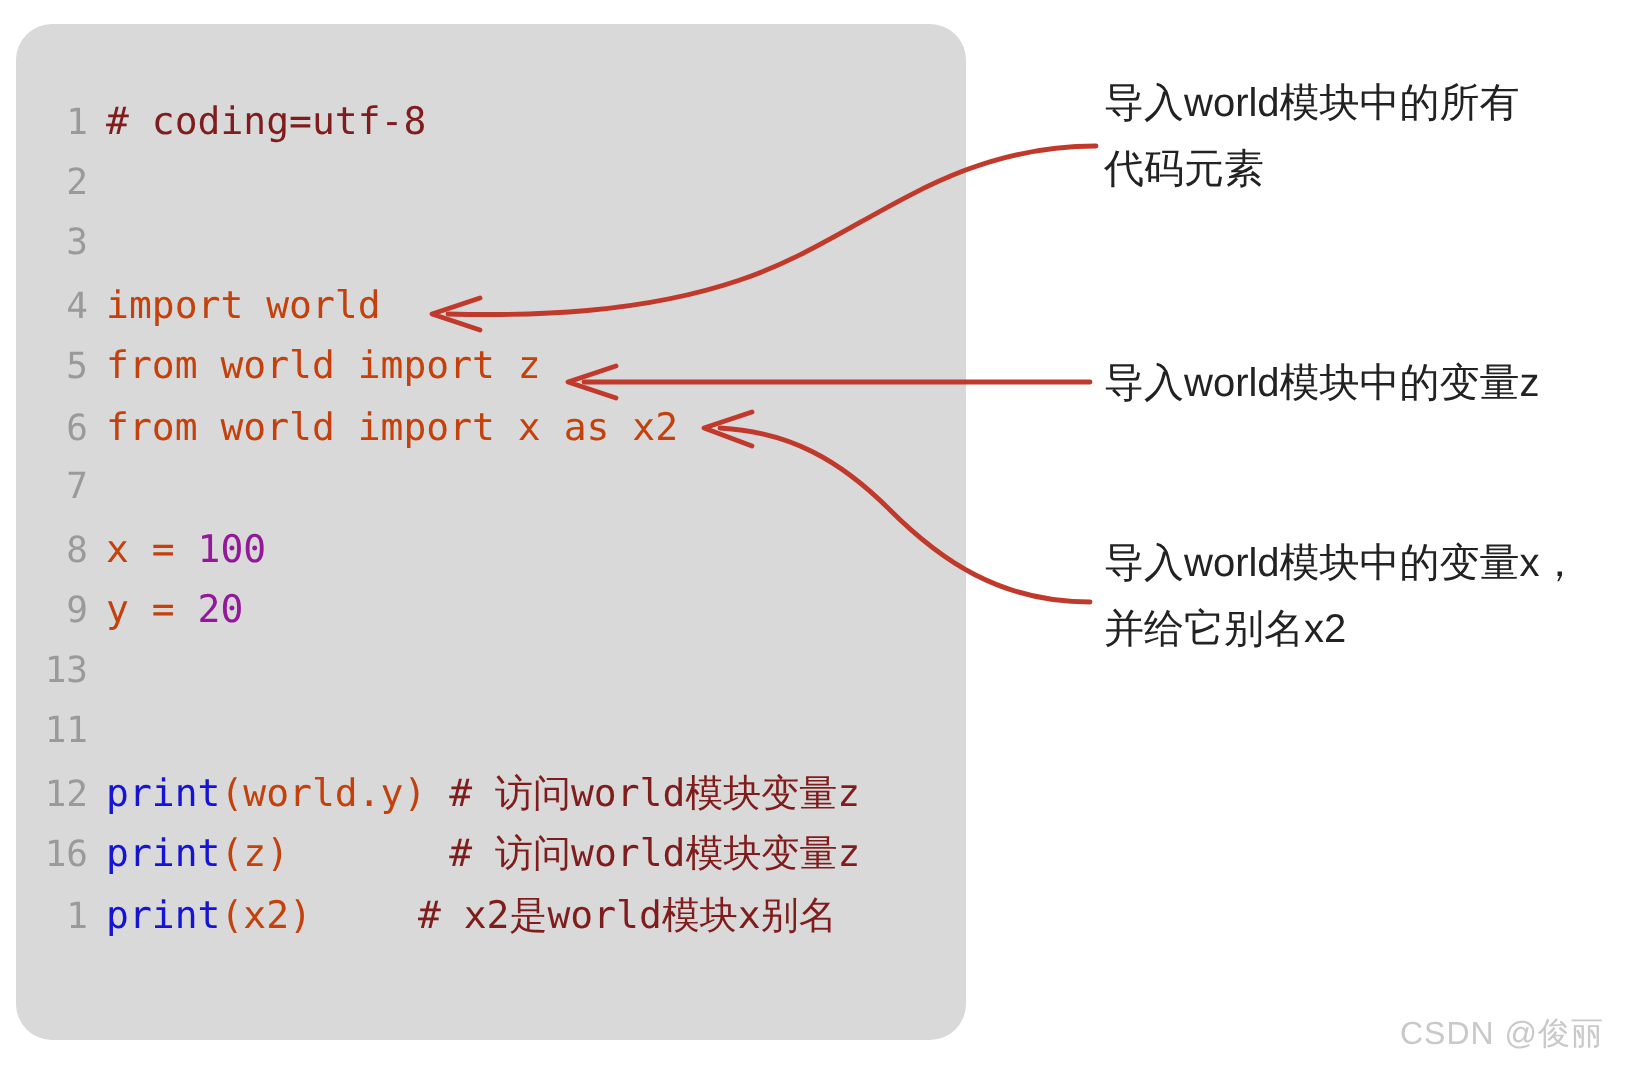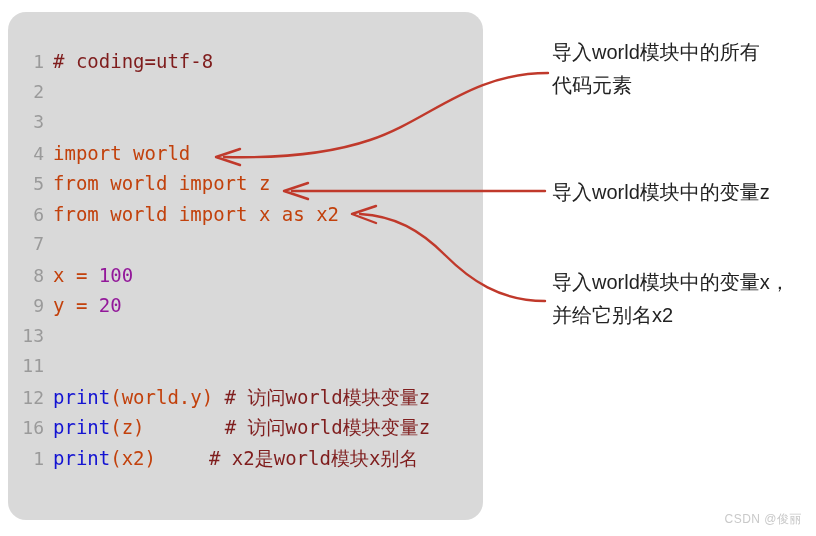--- a/index.html
+++ b/index.html
@@ -88,21 +88,21 @@
     height: 536px;
     pointer-events: none;
   }
 
   
   #watermark {
     position: absolute;
     right: 14px;
     bottom: 8px;
     color: #c9c9c9;
-    font-size: 12px;
+    font-size: 16px;
     font-family: "Liberation Sans", "DejaVu Sans", sans-serif;
     letter-spacing: 0.5px;
     margin-left: 22px;
   }
 </style>
 </head>
 <body>
 
 <div id="code-panel">
   <div id="code-lines">

